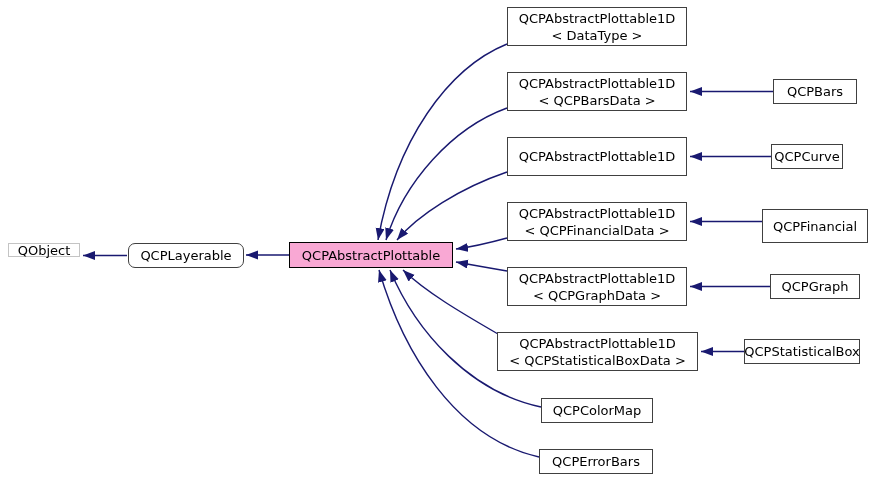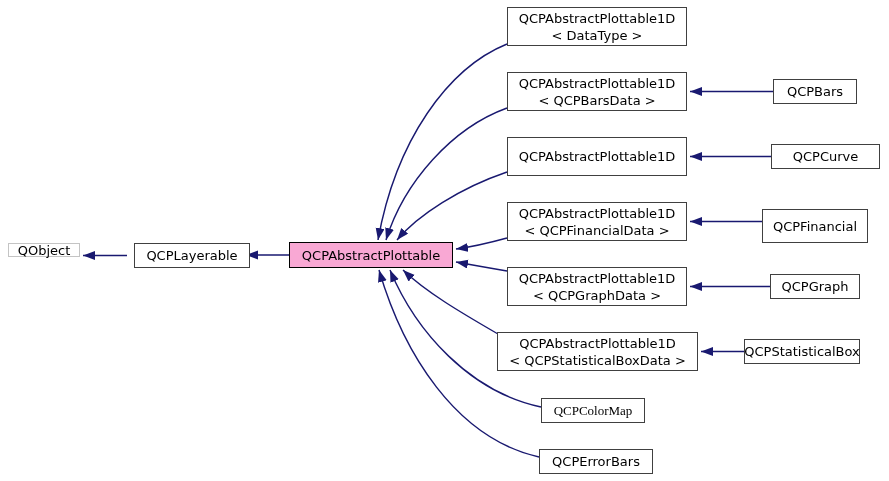--- a/index.html
+++ b/index.html
@@ -47,21 +47,21 @@
     <path class="edge" d="M771,156.5 L690,156.5" marker-end="url(#arrow)"></path>
     <path class="edge" d="M762,221.5 L690,221.5" marker-end="url(#arrow)"></path>
     <path class="edge" d="M770,286.5 L690,286.5" marker-end="url(#arrow)"></path>
     <path class="edge" d="M744,351.5 L701,351.5" marker-end="url(#arrow)"></path>
   </svg>
 
   <div class="node external" style="left:8px;top:243px;width:72px;height:14px;">
     <span>QObject</span>
   </div>
 
-  <div class="node" style="left:134px;top:243px;width:116px;height:25px;">
+  <div class="node" style="left:128px;top:243px;width:116px;height:25px;border-radius:7px;">
     <span>QCPLayerable</span>
   </div>
 
   <div class="node selected" style="left:289px;top:242px;width:164px;height:26px;">
     <span>QCPAbstractPlottable</span>
   </div>
 
   <div class="node" style="left:507px;top:7px;width:180px;height:39px;">
     <span>QCPAbstractPlottable1D</span>
     <span>&lt; DataType &gt;</span>
@@ -88,37 +88,37 @@
 
   <div class="node" style="left:497px;top:332px;width:201px;height:39px;">
     <span>QCPAbstractPlottable1D</span>
     <span>&lt; QCPStatisticalBoxData &gt;</span>
   </div>
 
   <div class="node" style="left:773px;top:79px;width:84px;height:25px;">
     <span>QCPBars</span>
   </div>
 
-  <div class="node" style="left:771px;top:144px;width:109px;height:25px;">
+  <div class="node" style="left:771px;top:144px;width:72px;height:25px;">
     <span>QCPCurve</span>
   </div>
 
   <div class="node" style="left:762px;top:209px;width:106px;height:34px;">
     <span>QCPFinancial</span>
   </div>
 
   <div class="node" style="left:770px;top:274px;width:90px;height:25px;">
     <span>QCPGraph</span>
   </div>
 
   <div class="node" style="left:744px;top:339px;width:116px;height:25px;">
     <span>QCPStatisticalBox</span>
   </div>
 
-  <div class="node" style="left:541px;top:398px;width:104px;height:25px;font-family:Liberation Serif, serif;">
+  <div class="node" style="left:541px;top:398px;width:112px;height:25px;">
     <span>QCPColorMap</span>
   </div>
 
   <div class="node" style="left:539px;top:449px;width:114px;height:25px;">
     <span>QCPErrorBars</span>
   </div>
 
 </div>
 
 </body></html>

